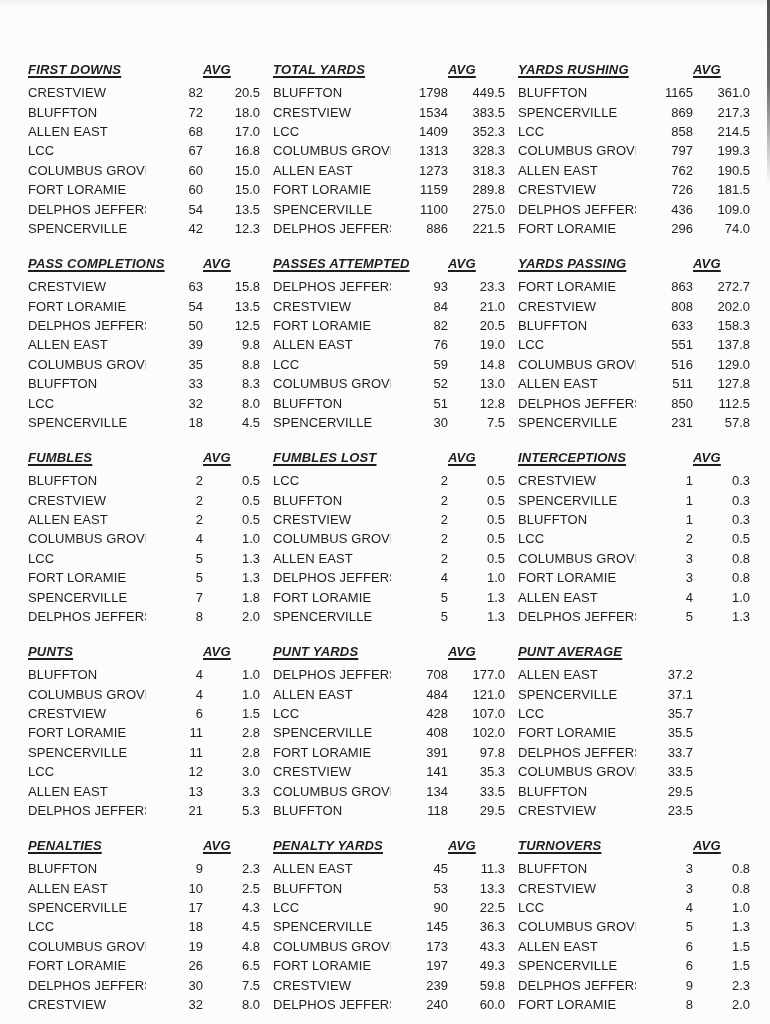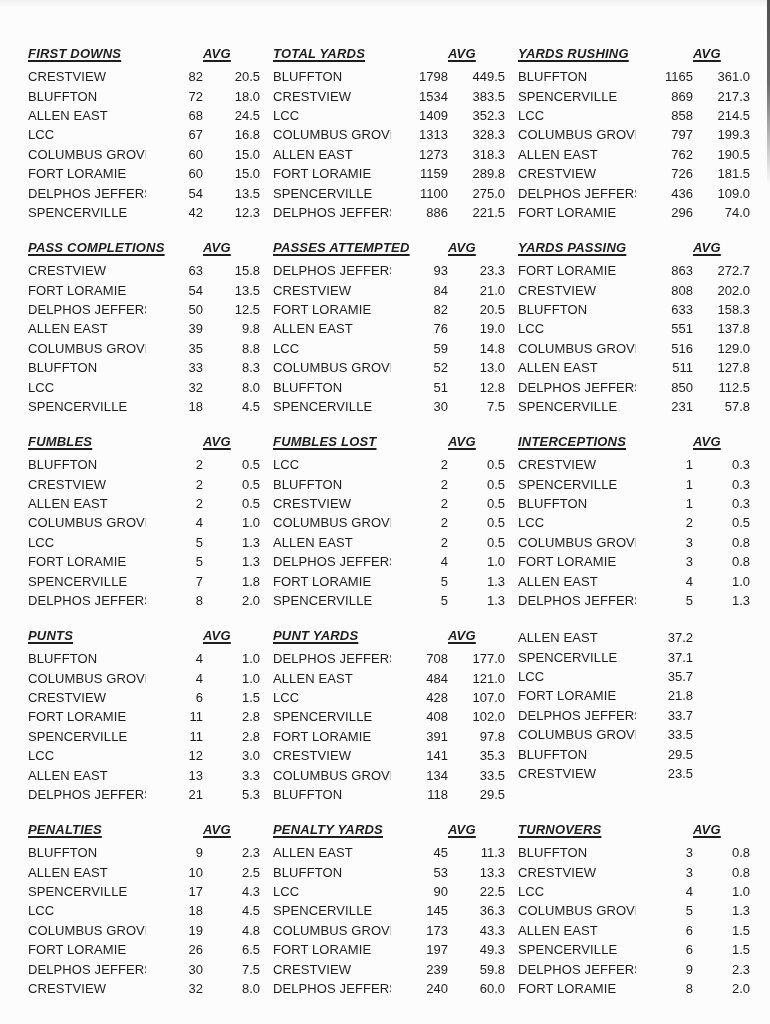--- a/index.html
+++ b/index.html
@@ -20,21 +20,21 @@
     width: 100%;
     text-align: center;
     font-size: 28px;
     font-weight: bold;
     font-style: italic;
     letter-spacing: 0.3px;
     white-space: nowrap;
   }
   .stats-grid {
     position: absolute;
-    top: 46px;
+    top: 62px;
     left: 28px;
     width: 724px;
     display: grid;
     grid-template-columns: repeat(3, 232px);
     column-gap: 13px;
     row-gap: 17px;
   }
   .stat-table { height: 177px; }
   .thead {
     display: flex;
@@ -103,21 +103,21 @@
           <span class="avg">20.5</span>
         </div>
         <div class="trow">
           <span class="team">BLUFFTON</span>
           <span class="val">72</span>
           <span class="avg">18.0</span>
         </div>
         <div class="trow">
           <span class="team">ALLEN EAST</span>
           <span class="val">68</span>
-          <span class="avg">24.5</span>
+          <span class="avg">17.0</span>
         </div>
         <div class="trow">
           <span class="team">LCC</span>
           <span class="val">67</span>
           <span class="avg">16.8</span>
         </div>
         <div class="trow">
           <span class="team">COLUMBUS GROVE</span>
           <span class="val">60</span>
           <span class="avg">15.0</span>
@@ -592,38 +592,42 @@
           <span class="val">134</span>
           <span class="avg">33.5</span>
         </div>
         <div class="trow">
           <span class="team">BLUFFTON</span>
           <span class="val">118</span>
           <span class="avg">29.5</span>
         </div>
       </section>
       <section class="stat-table">
+        <div class="thead">
+          <span class="tname">PUNT AVERAGE</span>
+          <span class="tavg"></span>
+        </div>
         <div class="trow">
           <span class="team">ALLEN EAST</span>
           <span class="val">37.2</span>
           <span class="avg"></span>
         </div>
         <div class="trow">
           <span class="team">SPENCERVILLE</span>
           <span class="val">37.1</span>
           <span class="avg"></span>
         </div>
         <div class="trow">
           <span class="team">LCC</span>
           <span class="val">35.7</span>
           <span class="avg"></span>
         </div>
         <div class="trow">
           <span class="team">FORT LORAMIE</span>
-          <span class="val">21.8</span>
+          <span class="val">35.5</span>
           <span class="avg"></span>
         </div>
         <div class="trow">
           <span class="team">DELPHOS JEFFERSON</span>
           <span class="val">33.7</span>
           <span class="avg"></span>
         </div>
         <div class="trow">
           <span class="team">COLUMBUS GROVE</span>
           <span class="val">33.5</span>

